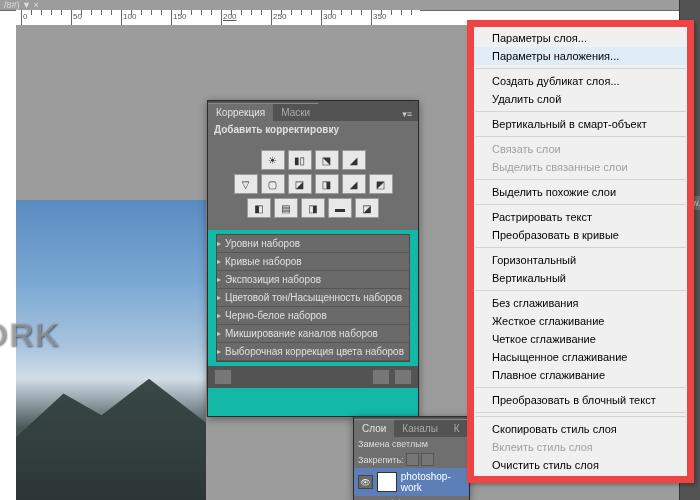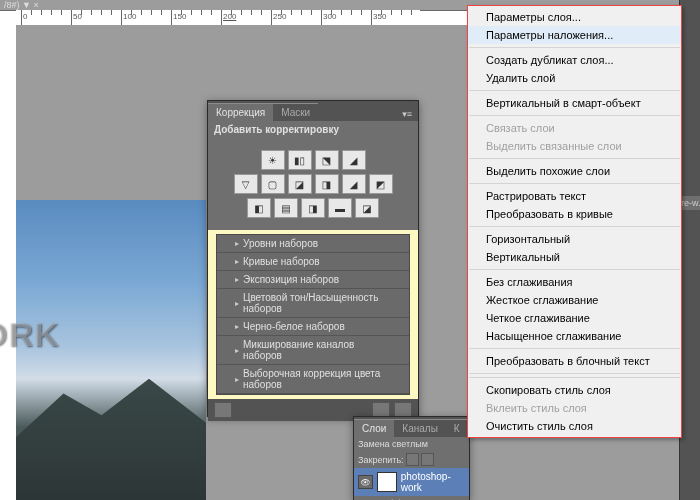--- a/index.html
+++ b/index.html
@@ -4,40 +4,40 @@
 <style>
 body{margin:0;font-family:Tahoma,Arial,sans-serif;font-size:11px;color:#333;background:#fff;overflow:hidden;width:700px;height:500px;position:relative}
 .toolbar{position:absolute;top:0;left:0;right:0;height:10px;background:#9c9c9c;border-bottom:1px solid #6a6a6a}
 .doc-tab{position:absolute;top:0;left:0;height:10px;font-size:9px;color:#ddd;padding:0 4px}
 .ruler-h{position:absolute;top:10px;left:16px;height:15px;right:280px;background:#fff;border-bottom:1px solid #888;overflow:hidden}
 .ruler-v{position:absolute;top:25px;left:0;width:16px;height:475px;background:#fff;border-right:1px solid #888}
 .canvas-bg{position:absolute;top:25px;left:16px;right:0;bottom:0;background:#9c9c9c}
 .image-area{position:absolute;top:175px;left:0;width:190px;height:325px;background:linear-gradient(180deg,#5a8bc0 0%,#7aa8d4 25%,#a8c4de 45%,#d2dde8 55%,#4a5a5a 70%,#2a3434 100%)}
 .text-work{position:absolute;top:115px;left:-35px;font-size:34px;font-weight:bold;color:rgba(200,200,200,0.4);text-shadow:1px 1px 2px rgba(0,0,0,0.5);letter-spacing:1px}
 .mountain{position:absolute;bottom:0;left:0;width:100%;height:45%;background:linear-gradient(180deg,#3a4848 0%,#2a3232 100%);clip-path:polygon(0 40%,25% 10%,45% 25%,70% 0%,100% 30%,100% 100%,0 100%)}
-.panel{position:absolute;background:#fef9c3;border:1px solid #2a2a2a;box-shadow:0 2px 8px rgba(0,0,0,0.4)}
+.panel{position:absolute;background:#14b8a6;border:1px solid #2a2a2a;box-shadow:0 2px 8px rgba(0,0,0,0.4)}
 .panel-header{background:#535353;height:20px;display:flex;align-items:flex-end}
 .panel-tab{background:#6f6f6f;color:#e4e4e4;font-size:10px;padding:3px 8px;border-top:1px solid #8a8a8a;cursor:pointer}
 .panel-tab.inactive{background:#535353;color:#aaa}
 .panel-close{margin-left:auto;color:#ccc;padding:2px 6px;font-size:9px}
 .adj-title{font-weight:bold;font-size:10px;color:#e0e0e0;padding:3px 6px;background:#6f6f6f}
 .icon-rows{padding:8px 0;text-align:center;background:#6f6f6f}
 .icon-row{display:flex;justify-content:center;gap:3px;margin:4px 0}
 .adj-icon{width:22px;height:18px;background:#e8e8e8;border:1px solid #999;display:inline-flex;align-items:center;justify-content:center;font-size:10px}
 .preset-list{margin:4px 8px;border:1px solid #4a4a4a}
-.preset-item{background:#6a6a6a;color:#e0e0e0;font-size:10px;padding:3px 18px;border-bottom:1px solid #555;display:flex;align-items:center;gap:4px}
+.preset-item{background:#6a6a6a;color:#e0e0e0;font-size:10px;padding:3px 0;border-bottom:1px solid #555;display:flex;align-items:center;gap:4px}
 .preset-item:before{content:"▸";font-size:8px;color:#ccc}
 .panel-footer{background:#535353;height:22px;display:flex;align-items:center;padding:0 6px;gap:4px}
 .foot-icon{width:16px;height:14px;background:#777;border:1px solid #555}
 .layers{bottom:0;left:353px;width:115px;height:82px}
 .layer-controls{background:#6f6f6f;font-size:9px;color:#ddd;padding:2px 4px;display:flex;align-items:center;gap:2px}
 .layer-row{background:#5c7fb8;color:#fff;font-size:10px;padding:3px 4px;display:flex;align-items:center;gap:4px}
 .eye{width:14px;height:12px;background:#6a6a6a;border:1px solid #444;display:flex;align-items:center;justify-content:center;font-size:8px}
 .t-thumb{width:20px;height:18px;background:#fff;border:1px solid #333;display:flex;align-items:center;justify-content:center;font-weight:bold;font-size:12px}
-.context-menu{position:absolute;top:5px;left:467px;width:213px;background:#f0f0f0;border:1px solid #ef4444;box-shadow:2px 2px 4px rgba(0,0,0,0.3);padding:2px 0}
+.context-menu{position:absolute;top:20px;left:467px;width:213px;background:#f0f0f0;border:7px solid #ef4444;box-shadow:2px 2px 4px rgba(0,0,0,0.3);padding:2px 0}
 .menu-item{padding:3px 18px;font-size:11px;color:#000;cursor:pointer}
 .menu-item.highlighted{background:#e0ecf8}
 .menu-item.disabled{color:#a0a0a0}
 .menu-sep{height:1px;background:#d4d4d4;margin:3px 1px}
 .right-strip{position:absolute;top:0;right:0;width:20px;height:500px;background:#535353;border-left:1px solid #333}
 .right-file{position:absolute;top:196px;right:0;width:62px;font-size:9px;color:#ccc;background:#6f6f6f;padding:2px;white-space:nowrap;overflow:hidden}
 .tick{position:absolute;top:0;width:1px;height:5px;background:#666}
 .tick.major{height:15px}
 .tick-label{position:absolute;top:2px;font-size:8px;color:#555}
 </style>
@@ -198,20 +198,21 @@
     <div class="menu-item">Растрировать текст</div>
     <div class="menu-item">Преобразовать в кривые</div>
     <div class="menu-sep"></div>
     <div class="menu-item">Горизонтальный</div>
     <div class="menu-item">Вертикальный</div>
     <div class="menu-sep"></div>
     <div class="menu-item">Без сглаживания</div>
     <div class="menu-item">Жесткое сглаживание</div>
     <div class="menu-item">Четкое сглаживание</div>
     <div class="menu-item">Насыщенное сглаживание</div>
+    <div class="menu-item">Плавное сглаживание</div>
     <div class="menu-sep"></div>
     <div class="menu-item">Преобразовать в блочный текст</div>
     <div class="menu-sep"></div>
     <div class="menu-sep"></div>
     <div class="menu-item">Скопировать стиль слоя</div>
     <div class="menu-item disabled">Вклеить стиль слоя</div>
     <div class="menu-item">Очистить стиль слоя</div>
   </div>
 
 </body></html>

